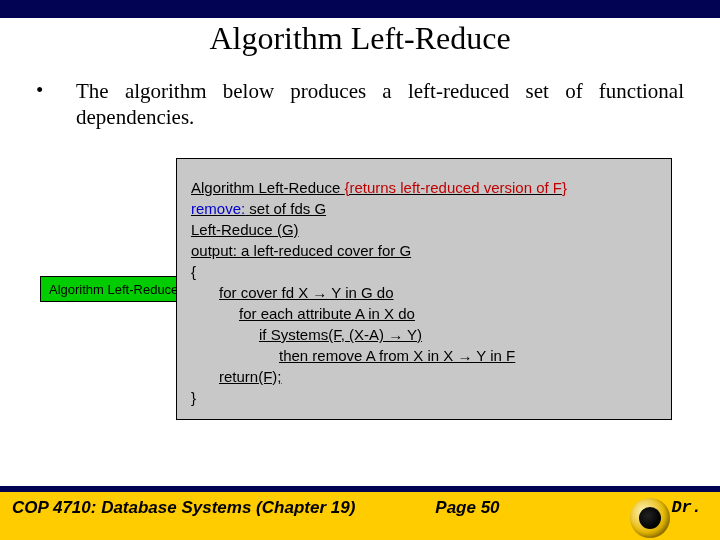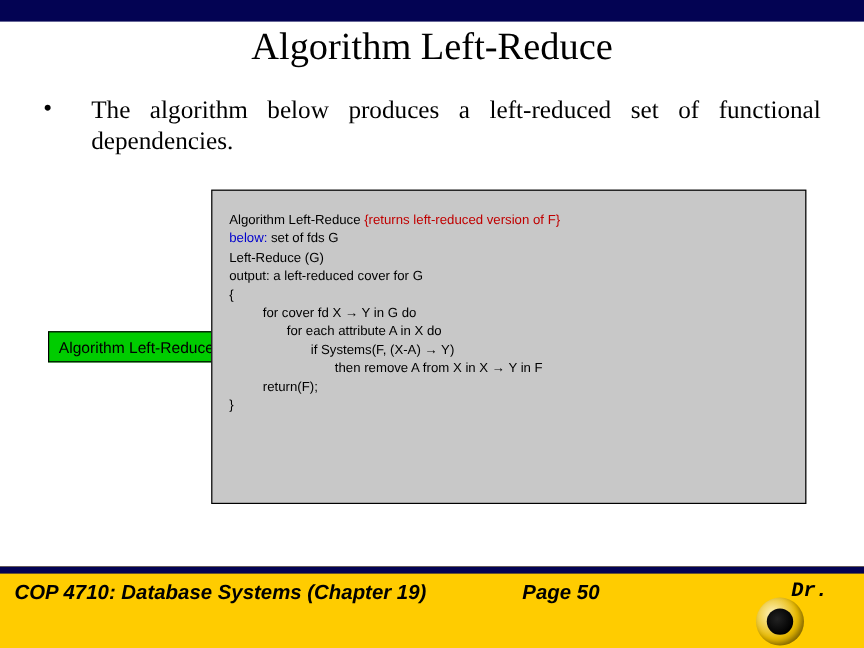--- a/index.html
+++ b/index.html
@@ -61,40 +61,41 @@
   .algo-box {
     position: absolute;
     top: 158px;
     left: 176px;
     width: 496px;
     height: 262px;
     background: #c8c8c8;
     border: 1px solid #000;
     padding: 18px 14px 10px 14px;
     font-family: Arial, sans-serif;
-    font-size: 11px;
+    font-size: 15px;
     line-height: 1.4;
     color: #000;
+    text-decoration: underline;
   }
   .algo-comment { color: #c00000; }
   .algo-input { color: #0000cc; }
   .indent1 { padding-left: 28px; }
   .indent2 { padding-left: 48px; }
   .indent3 { padding-left: 68px; }
   .indent4 { padding-left: 88px; }
   .footer {
     position: absolute;
     left: 0; right: 0;
     bottom: 0;
-    height: 68px;
+    height: 54px;
     background: #ffcc00;
     border-top: 6px solid #030353;
     display: flex;
     align-items: flex-start;
-    padding: 6px 24px 0 12px;
+    padding: 6px 12px 0 12px;
     font-family: Arial, sans-serif;
     font-weight: bold;
     font-style: italic;
     font-size: 17px;
     color: #000;
   }
   .footer .course { flex: 0 0 auto; }
   .footer .page { flex: 0 0 auto; margin-left: 80px; }
   .footer .dr { margin-left: auto; padding-right: 6px; font-family: Liberation Mono, monospace; }
   .logo {
@@ -130,21 +131,21 @@
 
 <div class="back-box">
   <span>Algorithm Left-Reduce</span>
 </div>
 
 <div class="algo-box">
   <div>
     <span>Algorithm Left-Reduce  </span><span class="algo-comment">{returns left-reduced version of F}</span>
   </div>
   <div>
-    <span class="algo-input">below:</span><span>  set of fds G</span>
+    <span class="algo-input">remove:</span><span>  set of fds G</span>
   </div>
   <div>Left-Reduce (G)</div>
   <div>output:  a left-reduced cover for G</div>
   <div>{</div>
   <div class="indent1">for cover fd X → Y in G do</div>
   <div class="indent2">for each attribute A in X do</div>
   <div class="indent3">if Systems(F, (X-A) → Y)</div>
   <div class="indent4">then remove A from X in X → Y in F</div>
   <div class="indent1">return(F);</div>
   <div>}</div>

